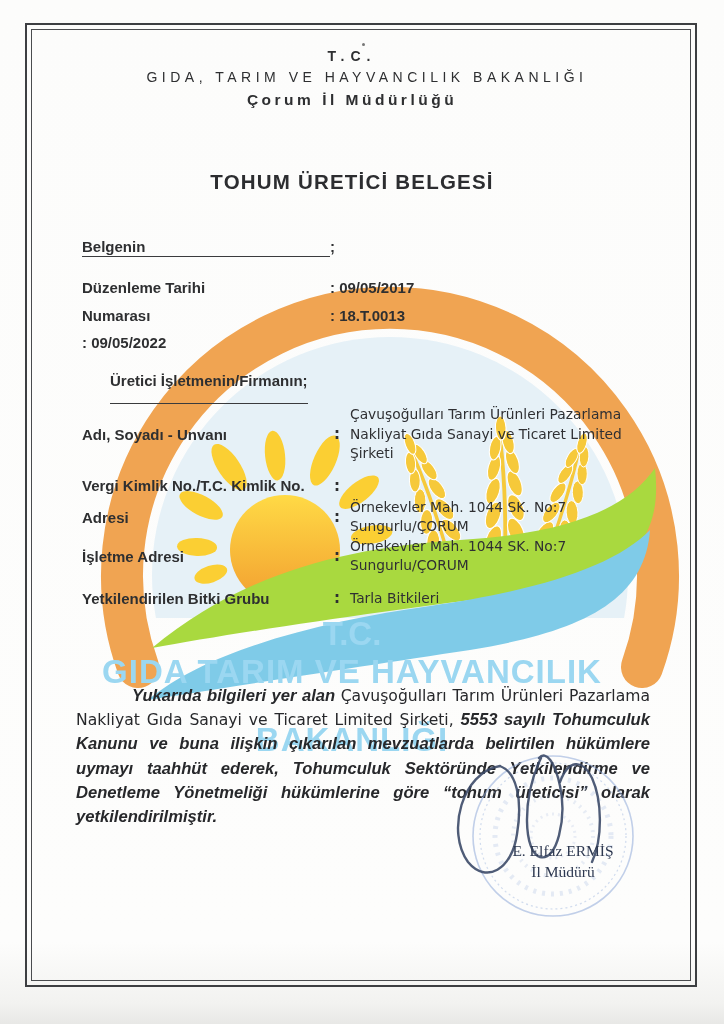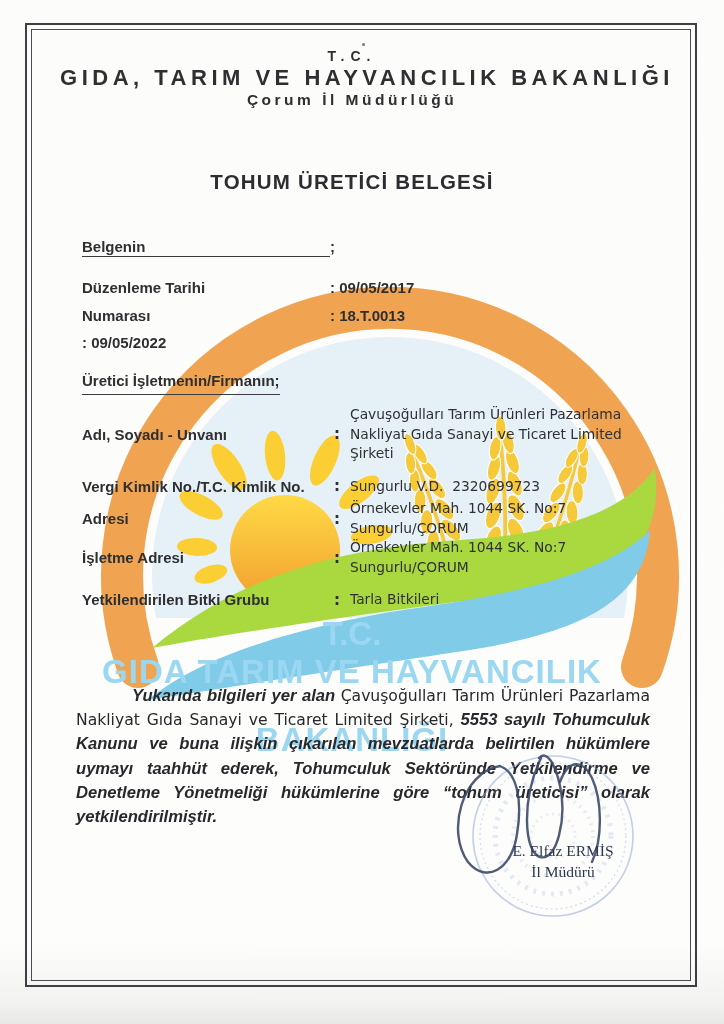--- a/index.html
+++ b/index.html
@@ -16,40 +16,40 @@
     border:2.5px solid #3d3f42;z-index:1;
   }
   .frame-inner{
     position:absolute;inset:4px;border:1.2px solid #4a4c4f;
   }
   .speck{position:absolute;width:3px;height:3px;background:#777;border-radius:50%;z-index:6;}
 
   
   .header{position:absolute;left:0;right:20px;top:46px;text-align:center;z-index:5;}
   .hdr1{font-size:14px;font-weight:700;letter-spacing:6px;line-height:20px;color:#2e2f31;}
-  .hdr2{font-size:22px;font-weight:700;letter-spacing:4.5px;line-height:23px;color:#2e2f31;margin-left:30px;}
+  .hdr2{font-size:14px;font-weight:400;letter-spacing:4.5px;line-height:23px;color:#2e2f31;margin-left:30px;}
   .hdr3{font-size:15.5px;font-weight:700;letter-spacing:3.5px;line-height:22px;color:#2e2f31;}
 
   .doc-title{
     position:absolute;left:0;right:20px;top:170px;text-align:center;
     font-size:20.5px;font-weight:700;letter-spacing:1.2px;color:#2c2d30;z-index:5;
   }
 
   
   .belgenin{position:absolute;left:82px;top:238px;z-index:5;}
   .b-head{font-size:15px;font-weight:700;margin-bottom:17px;color:#2e2f31;}
   .b-head .u{display:inline-block;width:248px;border-bottom:1.8px solid #3a3b3d;padding-bottom:1px;}
   .b-row{display:flex;line-height:27.5px;font-size:15px;font-weight:700;color:#2e2f31;}
   .b-row .lbl{width:248px;}
   .b-row .val{font-family:"Liberation Sans",sans-serif;}
 
   
   .uretici{position:absolute;left:82px;top:372px;right:64px;z-index:5;}
   .u-head{font-size:15px;font-weight:700;margin-bottom:16px;color:#2e2f31;}
-  .u-head span{border-bottom:1.8px solid #3a3b3d;padding-bottom:5px;}
+  .u-head span{border-bottom:1.8px solid #3a3b3d;padding-bottom:14px;margin-left:28px;}
   .u-row{display:flex;align-items:center;font-size:15px;color:#2e2f31;}
   .u-row .lbl{width:252px;font-weight:700;flex:0 0 auto;}
   .u-row .colon{width:16px;font-weight:700;font-family:"DejaVu Sans",sans-serif;flex:0 0 auto;}
   .u-row .val{font-family:"DejaVu Sans",sans-serif;font-size:13.8px;line-height:19.5px;white-space:pre-wrap;font-weight:400;color:#2f3033;}
   .mb1{margin-bottom:13px;} .mb2{margin-bottom:3px;} .mb3{} .mb4{margin-bottom:13px;}
 
   
   svg.logo{position:absolute;left:0;top:0;z-index:2;pointer-events:none;}
   .arc{stroke:var(--arc-orange);fill:none;}
   .innerdisc{fill:var(--inner-blue);}
@@ -185,21 +185,20 @@
     <div class="u-row mb1">
       <div class="lbl">Adı, Soyadı - Unvanı</div>
       <div class="colon">:</div>
       <div class="val">Çavuşoğulları Tarım Ürünleri Pazarlama
 Nakliyat Gıda Sanayi ve Ticaret Limited
 Şirketi</div>
     </div>
     <div class="u-row mb2">
       <div class="lbl">Vergi Kimlik No./T.C. Kimlik No.</div>
       <div class="colon">:</div>
-      <div class="val">Sungurlu V.D.  2320699723</div>
     </div>
     <div class="u-row mb3">
       <div class="lbl">Adresi</div>
       <div class="colon">:</div>
       <div class="val">Örnekevler Mah. 1044 SK. No:7
 Sungurlu/ÇORUM</div>
     </div>
     <div class="u-row mb4">
       <div class="lbl">İşletme Adresi</div>
       <div class="colon">:</div>

